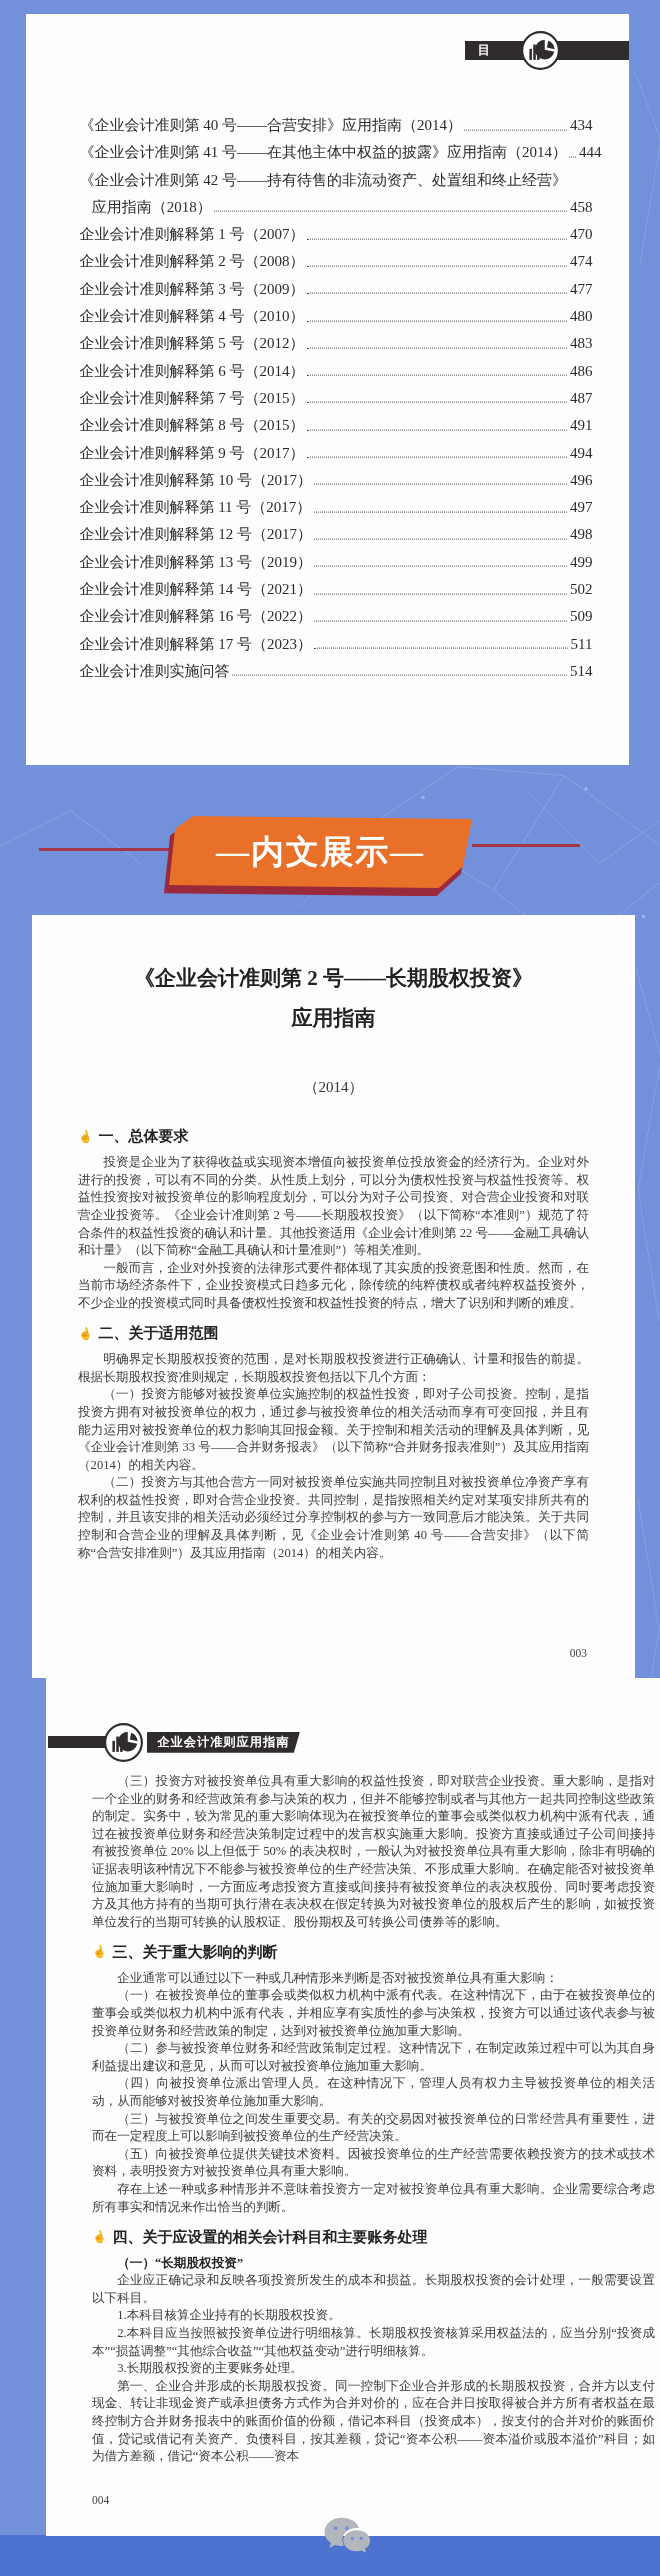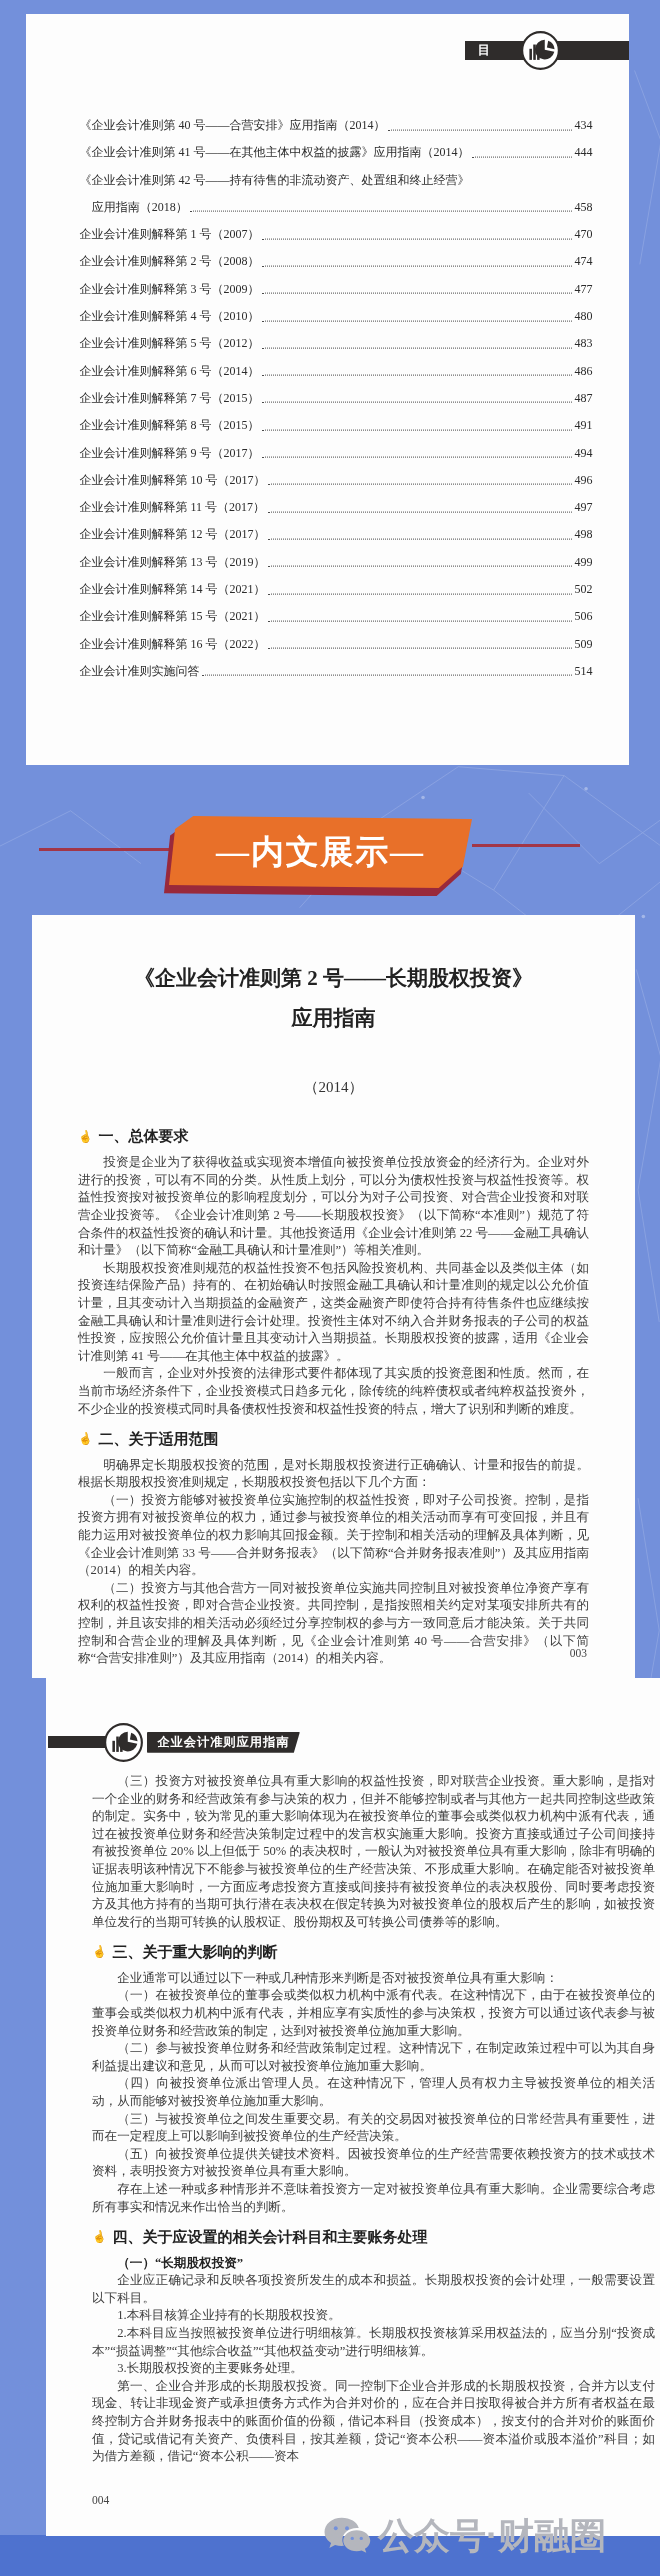--- a/index.html
+++ b/index.html
@@ -15,21 +15,21 @@
 
   
   .toc-header-bar{position:absolute;top:27px;right:0;width:164px;height:18.5px;background:#2f2c2b;}
   .toc-header-label{color:#fff;font-family:"Liberation Sans",sans-serif;font-weight:bold;
     font-size:12.3px;line-height:18.5px;letter-spacing:17.6px;padding-left:12.3px;white-space:nowrap;}
   .logo-circle{position:absolute;width:41px;height:41px;}
   .toc-logo{top:-11.5px;left:55px;}
 
   
   .toc-list{position:absolute;left:53px;right:37px;top:102px;}
-  .toc-row{display:flex;align-items:flex-end;font-size:12px;line-height:18.5px;color:#2b2b2b;margin-bottom:8.8px;}
+  .toc-row{display:flex;align-items:flex-end;font-size:15px;line-height:18.5px;color:#2b2b2b;margin-bottom:8.8px;}
   .toc-row.indent .toc-text{padding-left:12.3px;}
   .toc-text{white-space:nowrap;}
   .leader{flex:1;min-width:7px;border-bottom:1.8px dotted #4a4a4a;margin:0 2.6px;transform:translateY(-4.4px);}
   .toc-pageno{white-space:nowrap;}
 
   
   .banner-wrap{position:absolute;left:0;top:809px;width:539px;height:99px;z-index:4;}
   .hline{position:absolute;height:2.6px;background:#a23647;}
   .hline.left{left:39px;top:39px;width:130px;}
   .hline.right{left:472px;top:35px;width:108px;}
@@ -197,28 +197,28 @@
           <span class="toc-text">企业会计准则解释第 13 号（2019）</span>
           <span class="leader"></span>
           <span class="toc-pageno">499</span>
         </div>
         <div class="toc-row">
           <span class="toc-text">企业会计准则解释第 14 号（2021）</span>
           <span class="leader"></span>
           <span class="toc-pageno">502</span>
         </div>
         <div class="toc-row">
-          <span class="toc-text">企业会计准则解释第 15 号（2021）</span>
-          <span class="leader"></span>
-          <span class="toc-pageno">506</span>
-        </div>
-        <div class="toc-row">
           <span class="toc-text">企业会计准则解释第 16 号（2022）</span>
           <span class="leader"></span>
           <span class="toc-pageno">509</span>
+        </div>
+        <div class="toc-row">
+          <span class="toc-text">企业会计准则解释第 17 号（2023）</span>
+          <span class="leader"></span>
+          <span class="toc-pageno">511</span>
         </div>
         <div class="toc-row">
           <span class="toc-text">企业会计准则实施问答</span>
           <span class="leader"></span>
           <span class="toc-pageno">514</span>
         </div>
       </div>
   </div>
 
   <div class="banner-wrap">
@@ -233,21 +233,20 @@
   <div class="page doc-page1">
     <div class="doc-title l1">《企业会计准则第 2 号——长期股权投资》</div>
     <div class="doc-title l2">应用指南</div>
     <div class="doc-year">（2014）</div>
     <div class="blocks" id="page1-blocks">
         <div class="sec-heading">
           <span class="sec-icon">☝</span>
           <span>一、总体要求</span>
         </div>
         <p class="body-p">投资是企业为了获得收益或实现资本增值向被投资单位投放资金的经济行为。企业对外进行的投资，可以有不同的分类。从性质上划分，可以分为债权性投资与权益性投资等。权益性投资按对被投资单位的影响程度划分，可以分为对子公司投资、对合营企业投资和对联营企业投资等。《企业会计准则第 2 号——长期股权投资》（以下简称“本准则”）规范了符合条件的权益性投资的确认和计量。其他投资适用《企业会计准则第 22 号——金融工具确认和计量》（以下简称“金融工具确认和计量准则”）等相关准则。</p>
-        <p class="body-p">长期股权投资准则规范的权益性投资不包括风险投资机构、共同基金以及类似主体（如投资连结保险产品）持有的、在初始确认时按照金融工具确认和计量准则的规定以公允价值计量，且其变动计入当期损益的金融资产，这类金融资产即使符合持有待售条件也应继续按金融工具确认和计量准则进行会计处理。投资性主体对不纳入合并财务报表的子公司的权益性投资，应按照公允价值计量且其变动计入当期损益。长期股权投资的披露，适用《企业会计准则第 41 号——在其他主体中权益的披露》。</p>
         <p class="body-p">一般而言，企业对外投资的法律形式要件都体现了其实质的投资意图和性质。然而，在当前市场经济条件下，企业投资模式日趋多元化，除传统的纯粹债权或者纯粹权益投资外，不少企业的投资模式同时具备债权性投资和权益性投资的特点，增大了识别和判断的难度。</p>
         <div class="sec-heading">
           <span class="sec-icon">☝</span>
           <span>二、关于适用范围</span>
         </div>
         <p class="body-p">明确界定长期股权投资的范围，是对长期股权投资进行正确确认、计量和报告的前提。根据长期股权投资准则规定，长期股权投资包括以下几个方面：</p>
         <p class="body-p">（一）投资方能够对被投资单位实施控制的权益性投资，即对子公司投资。控制，是指投资方拥有对被投资单位的权力，通过参与被投资单位的相关活动而享有可变回报，并且有能力运用对被投资单位的权力影响其回报金额。关于控制和相关活动的理解及具体判断，见《企业会计准则第 33 号——合并财务报表》（以下简称“合并财务报表准则”）及其应用指南（2014）的相关内容。</p>
         <p class="body-p">（二）投资方与其他合营方一同对被投资单位实施共同控制且对被投资单位净资产享有权利的权益性投资，即对合营企业投资。共同控制，是指按照相关约定对某项安排所共有的控制，并且该安排的相关活动必须经过分享控制权的参与方一致同意后才能决策。关于共同控制和合营企业的理解及具体判断，见《企业会计准则第 40 号——合营安排》（以下简称“合营安排准则”）及其应用指南（2014）的相关内容。</p>
       </div>
     <div class="page-num pn-right">003</div>
@@ -297,17 +296,16 @@
     <svg width="48" height="41" viewBox="0 0 64 54">
       <g fill="#b4b6bd">
         <path d="M25 2 C12 2 2 10.5 2 21 c0 6 3.4 11.2 8.7 14.6 l-2.2 6.6 7.6-3.9 c2.8 0.8 5.8 1.3 8.9 1.3 1 0 2-0.05 3-0.15 C26.6 37 25.8 34.3 25.8 31.5 c0-8.9 8.6-16 19.2-16 0.9 0 1.8 0.05 2.7 0.15 C45.4 7.6 36.2 2 25 2 Z"></path>
         <path d="M45 18.5 c-10 0-18 6.3-18 14 0 7.7 8 14 18 14 2.3 0 4.5-0.33 6.5-0.95 l6.2 3.2-1.8-5.4 c4.3-2.6 7.1-6.5 7.1-10.85 0-7.7-8-14-18-14 Z"></path>
       </g>
       <circle cx="17" cy="16" r="2.6" fill="#7390db"></circle>
       <circle cx="32" cy="16" r="2.6" fill="#7390db"></circle>
       <circle cx="39" cy="29.5" r="2.2" fill="#7390db"></circle>
       <circle cx="51" cy="29.5" r="2.2" fill="#7390db"></circle>
     </svg>
-    <div class="wm-text">公众号·财融圈</div>
   </div>
 
 </div>
 
 
 </body></html>

